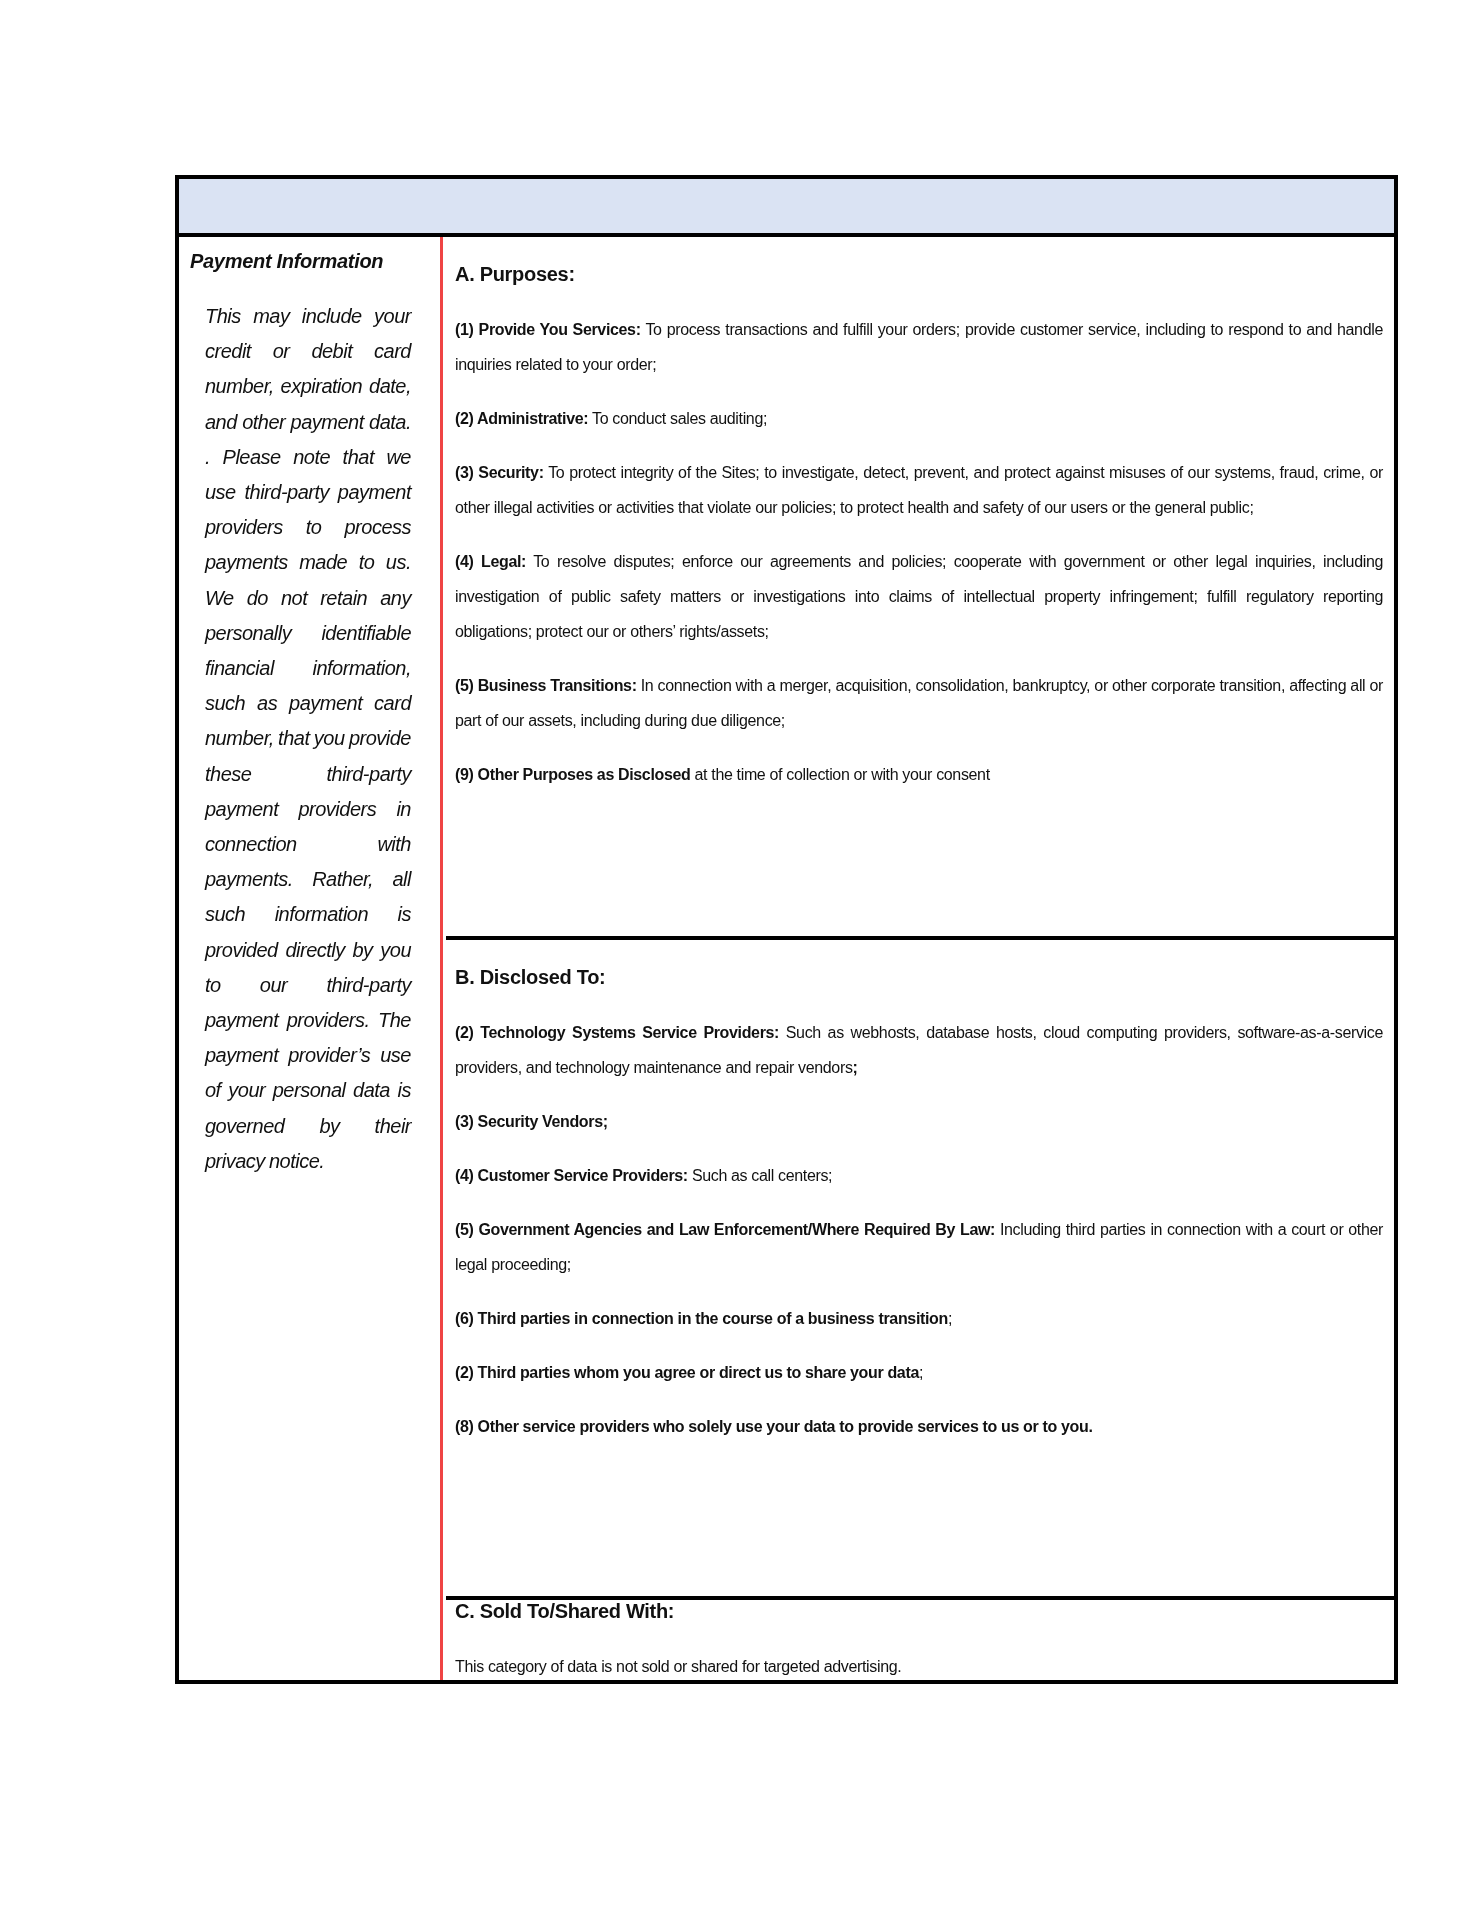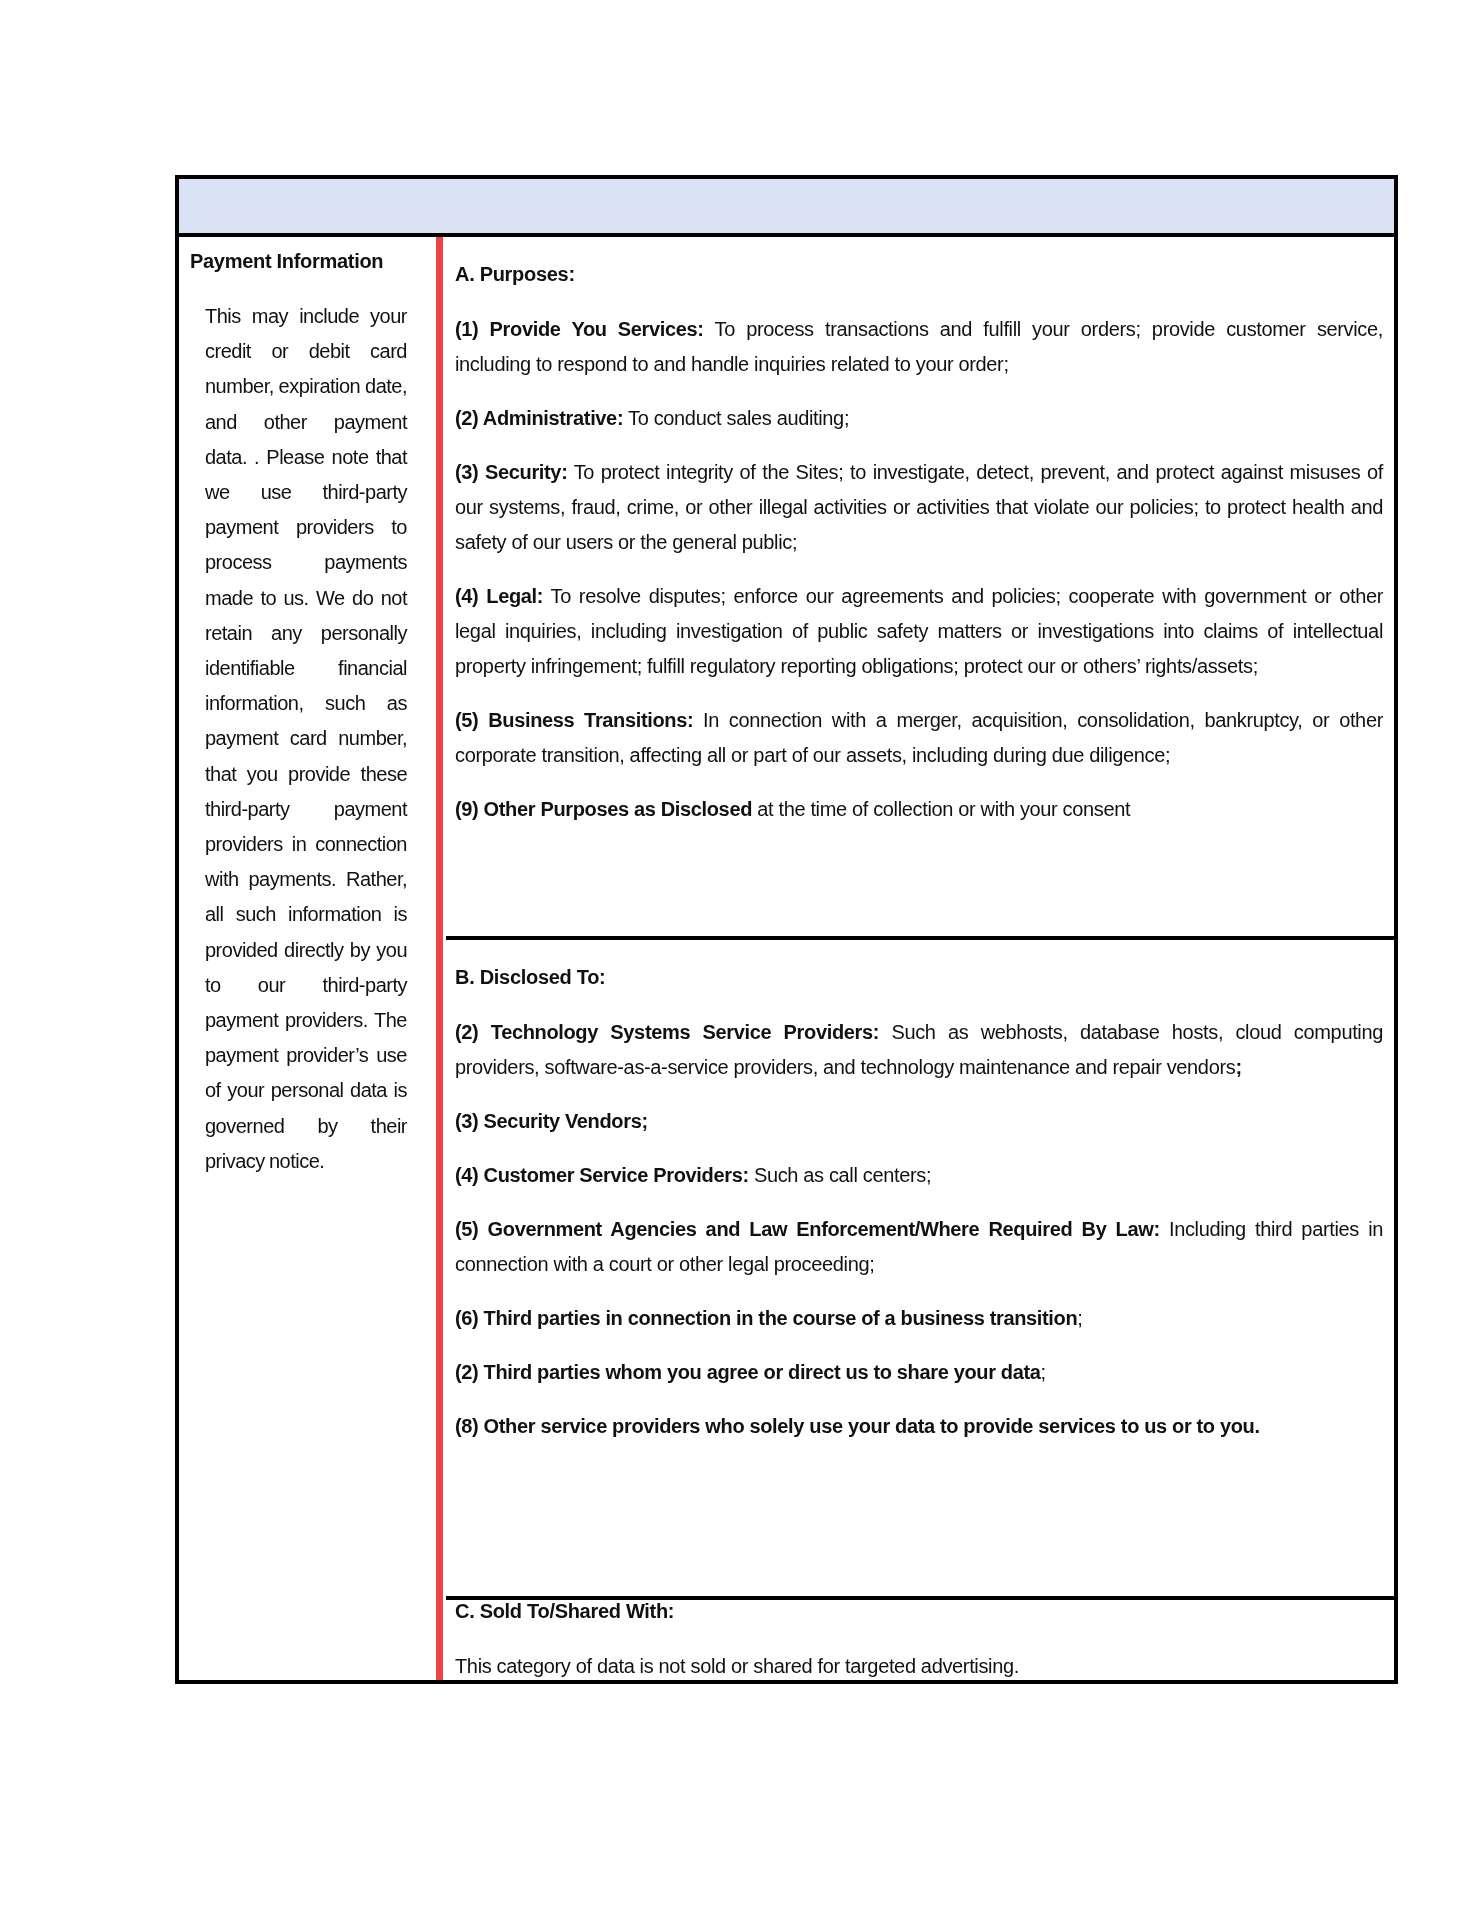--- a/index.html
+++ b/index.html
@@ -3,31 +3,31 @@
 <meta charset="utf-8">
 <style>
   html, body { margin: 0; padding: 0; background: #ffffff; }
   body { width: 1484px; height: 1920px; position: relative; overflow: hidden;
          font-family: "Liberation Sans", sans-serif; color: #111111; }
   .tbl { position: absolute; left: 175px; top: 175px; width: 1223px; height: 1509px;
          box-sizing: border-box; border: 4px solid #000; }
   .hdr { position: absolute; left: 0; top: 0; right: 0; height: 54px;
          background: #dae3f3; border-bottom: 4px solid #000; }
   .leftcol { position: absolute; left: 0; top: 58px; width: 264px; bottom: 0;
-             border-right: 7px solid #ef4444; box-sizing: border-box; padding: 8px 14px 0 11px; }
+             border-right: 3px solid #ef4444; box-sizing: border-box; padding: 8px 14px 0 11px; font-style: italic; }
   .rightcol { position: absolute; left: 267px; top: 58px; right: 0; bottom: 0; }
   .sec { position: absolute; left: 0; right: 0; box-sizing: border-box; padding: 21px 11px 0 9px; }
   .secA { top: 0; height: 703px; border-bottom: 4px solid #000; }
   .secB { top: 703px; height: 660px; border-bottom: 4px solid #000; }
   .secC { top: 1337px; bottom: 0; }
   .cell-title { font-weight: bold; font-size: 20px; line-height: 32px; margin: 0 0 22px 0;
                 letter-spacing: -0.3px; }
   .ltext { font-size: 20px; line-height: 35.2px; text-align: justify; margin: 15px;
            letter-spacing: -0.5px; word-spacing: -1px; }
-  .para { font-size: 20px; line-height: 35px; text-align: justify; margin: 0 0 19px 0;
+  .para { font-size: 16px; line-height: 35px; text-align: justify; margin: 0 0 19px 0;
           letter-spacing: -0.35px; }
   .para b, .bold { font-weight: bold; }
   .para .lbl { font-weight: bold; }
 </style>
 </head>
 <body>
 
 <div class="tbl">
   <div class="hdr"></div>
 

